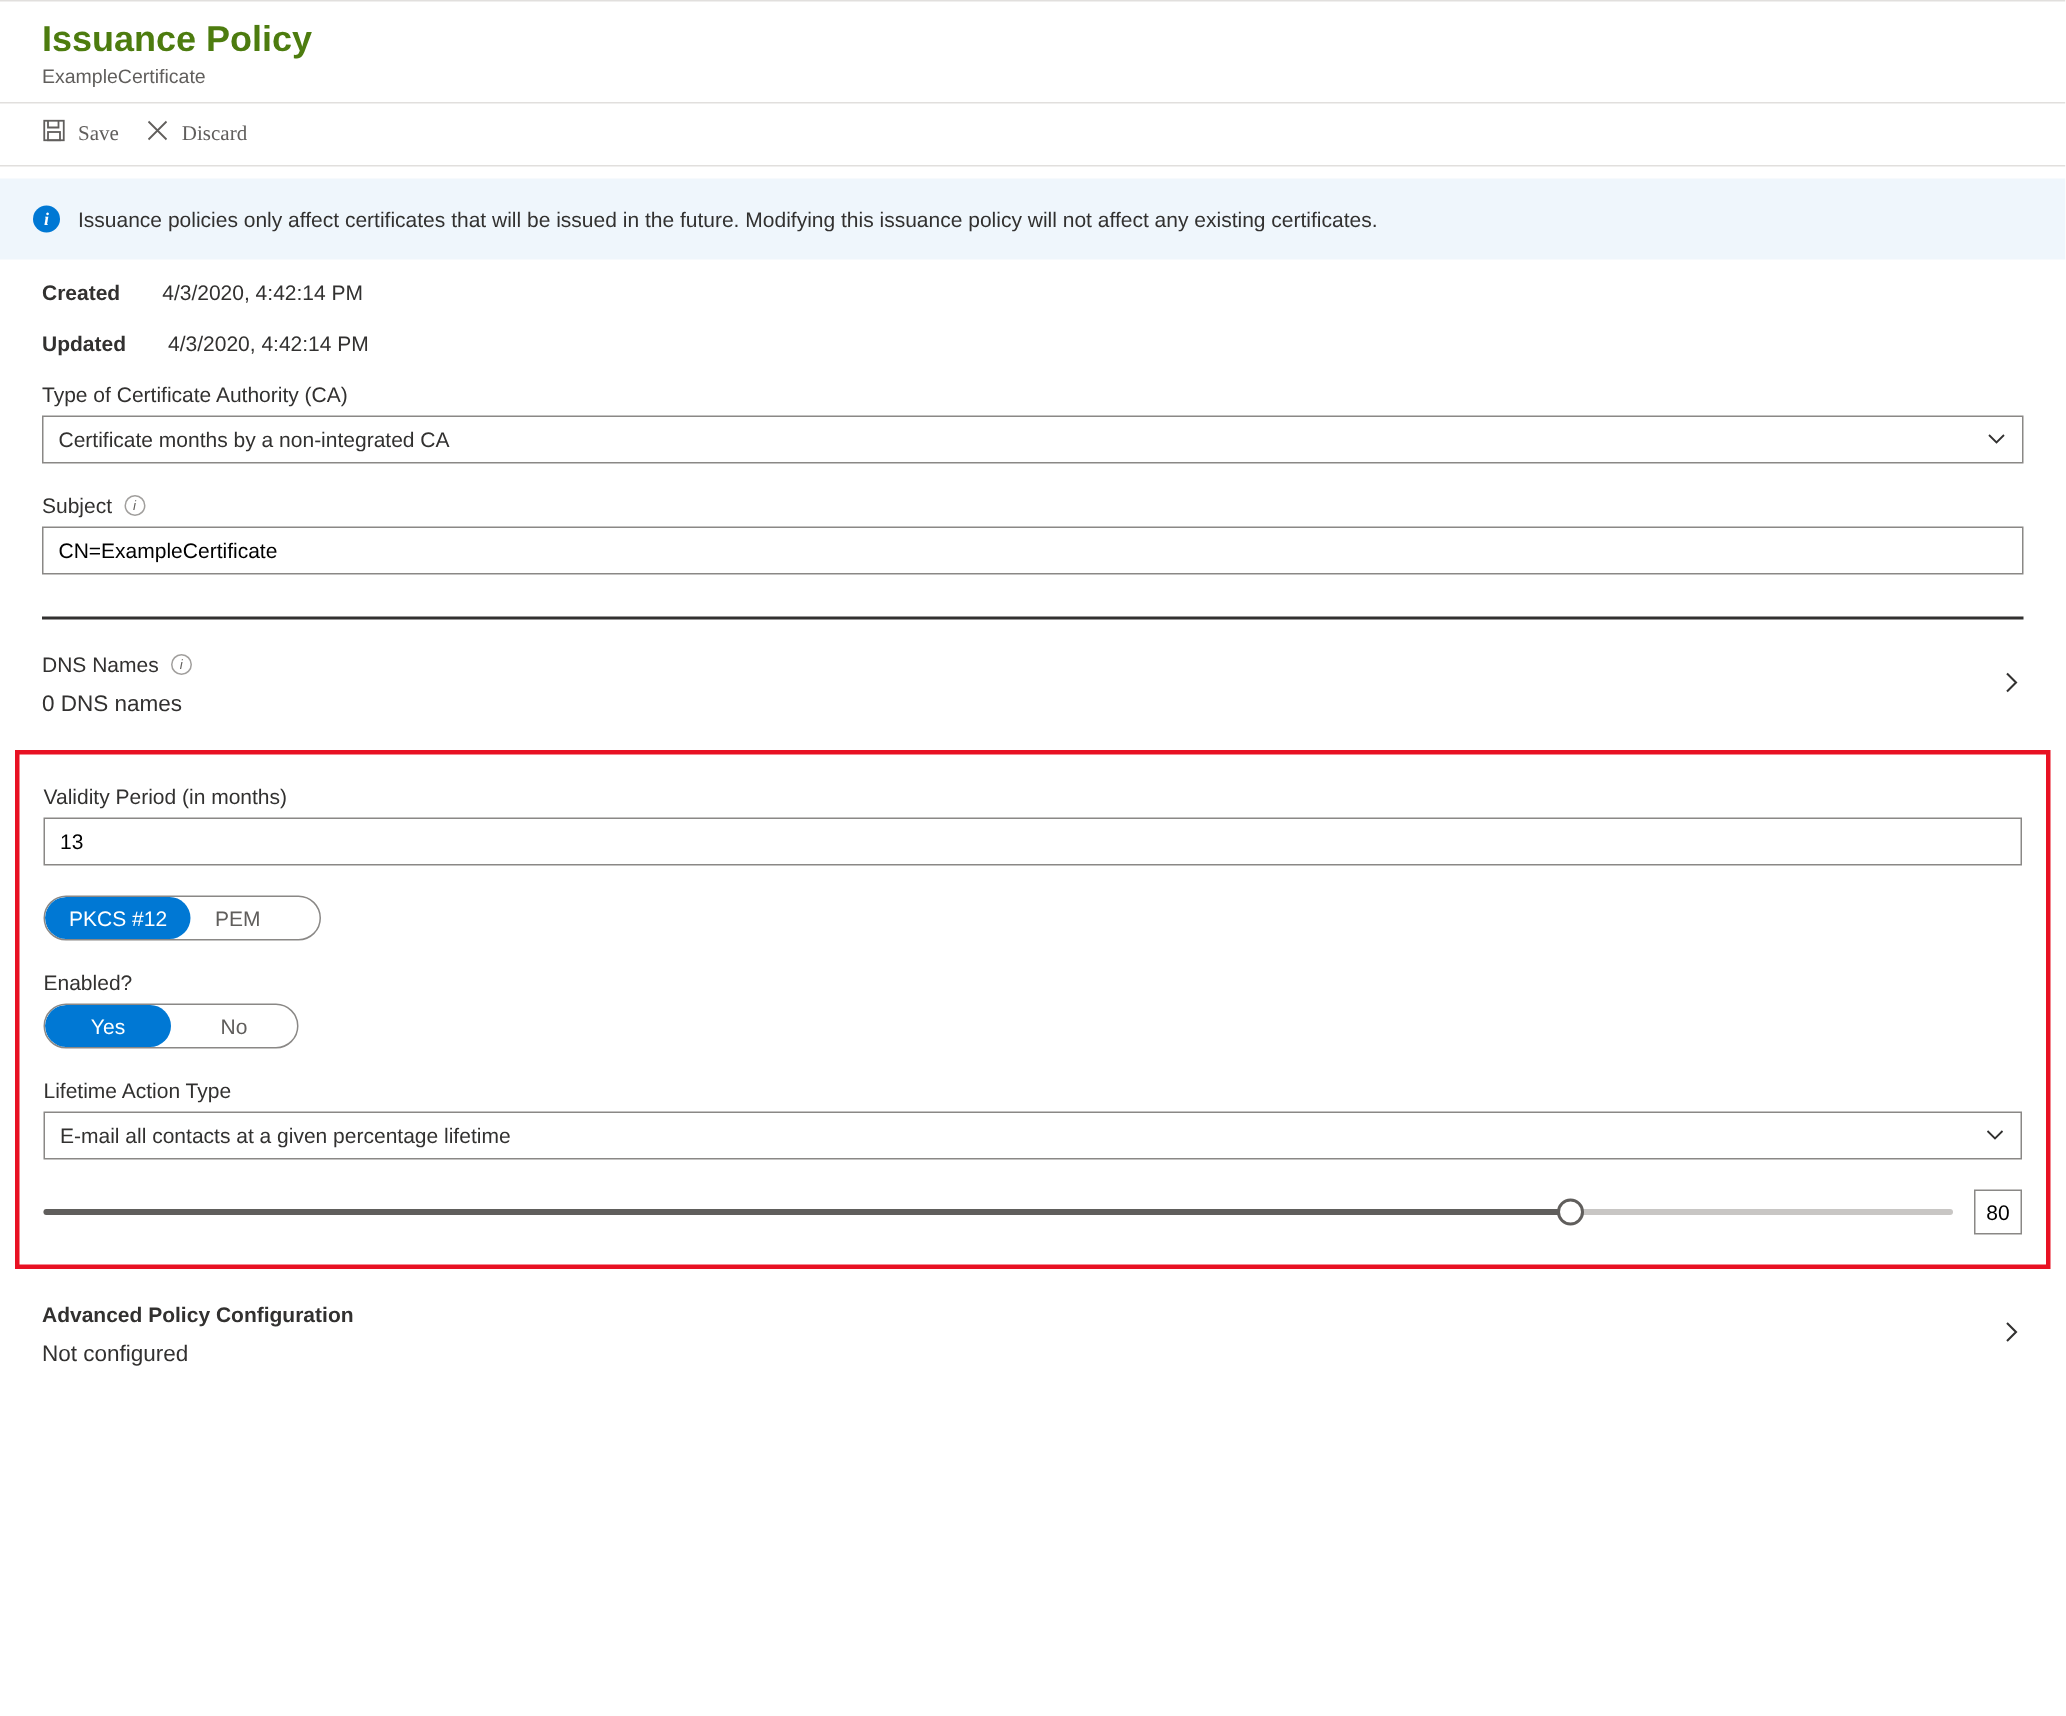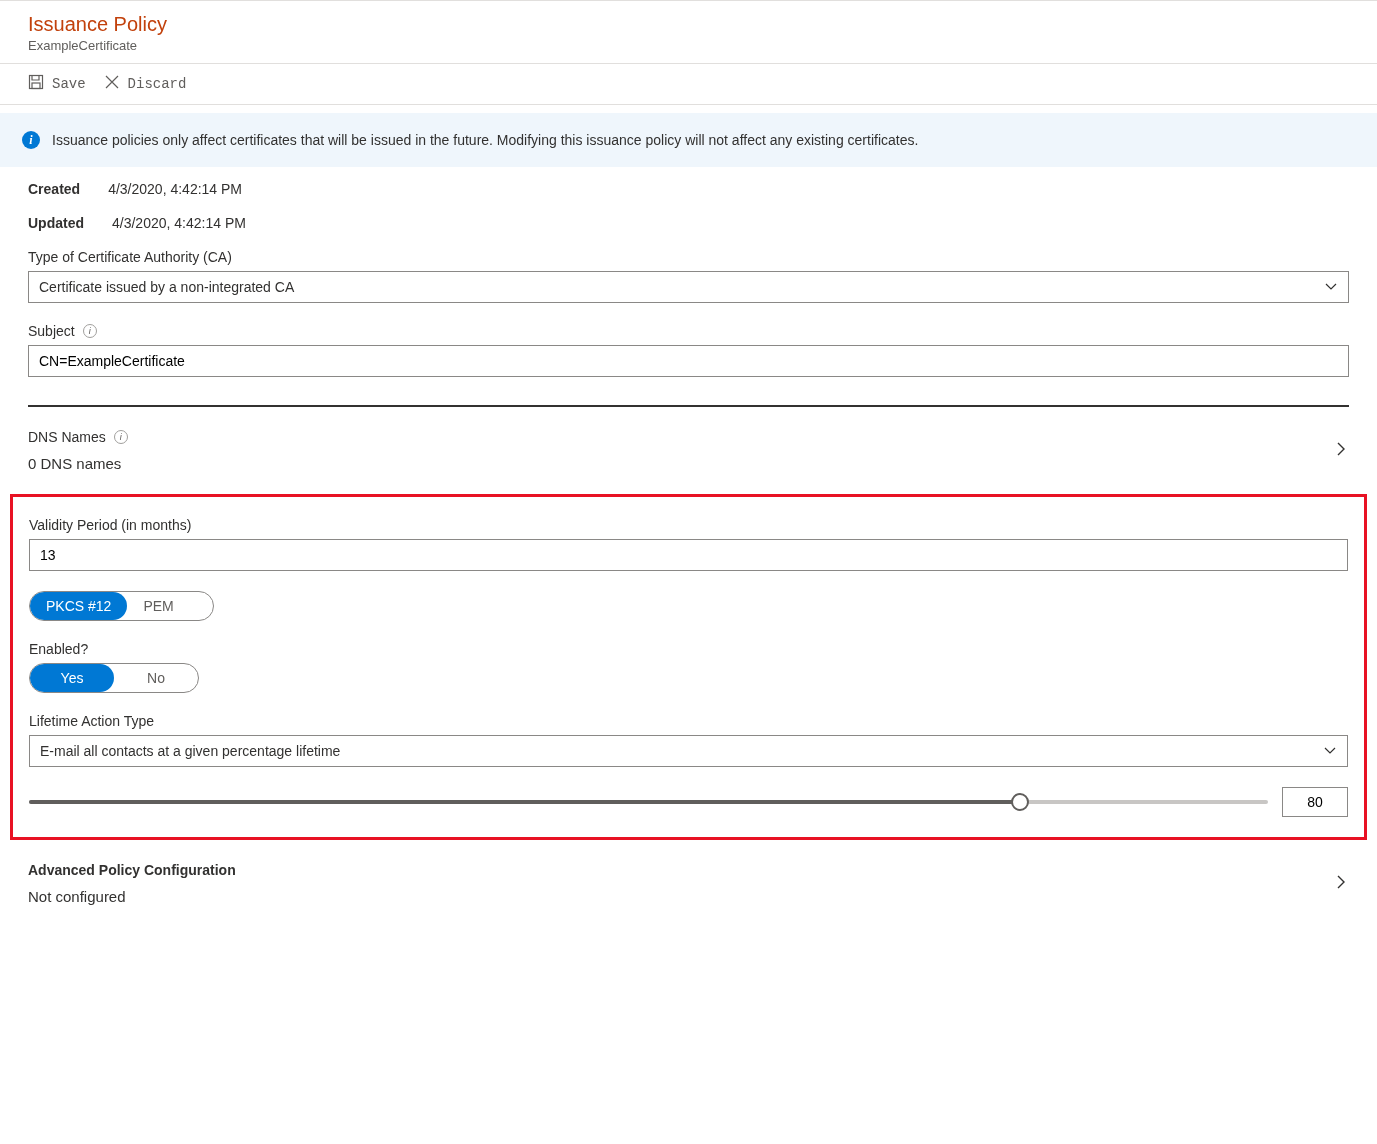--- a/index.html
+++ b/index.html
@@ -9,23 +9,23 @@
     color: #323130;
     background: #ffffff;
     width: 1377px;
   }
   .header {
     padding: 12px 28px 10px 28px;
     border-top: 1px solid #e1dfdd;
     border-bottom: 1px solid #e1dfdd;
   }
   .page-title {
-    font-size: 20px;
-    font-weight: 400;
-    color: #c2410c;
+    font-size: 24px;
+    font-weight: 700;
+    color: #4d7c0f;
   }
   .page-subtitle {
     font-size: 13px;
     color: #605e5c;
     margin-top: 2px;
   }
   .toolbar {
     display: flex;
     align-items: center;
     gap: 18px;
@@ -34,21 +34,21 @@
   }
   .toolbar-btn {
     display: flex;
     align-items: center;
     gap: 8px;
     color: #605e5c;
     background: none;
     border: none;
     font-size: 14px;
     cursor: pointer;
-    font-family: Liberation Mono, monospace;
+    font-family: Liberation Serif, serif;
   }
   .toolbar-btn svg { width: 16px; height: 16px; }
   .info-banner {
     display: flex;
     align-items: center;
     gap: 12px;
     padding: 18px 22px;
     background: #eff6fc;
     margin: 8px 0 14px 0;
   }
@@ -189,21 +189,21 @@
   .track-thumb {
     position: absolute;
     top: 50%;
     width: 18px; height: 18px;
     border: 2px solid #605e5c;
     background: #fff;
     border-radius: 50%;
     transform: translate(-50%, -50%);
   }
   .slider-value {
-    width: 66px;
+    width: 32px;
     height: 30px;
     border: 1px solid #8a8886;
     text-align: center;
     font-size: 14px;
     font-family: inherit;
   }
   .adv-section { margin-top: 18px; }
   .adv-title { font-weight: 600; margin-bottom: 10px; }
 </style>
 </head>
@@ -247,21 +247,21 @@
     <span class="meta-value">4/3/2020, 4:42:14 PM</span>
   </div>
   <div class="meta-row">
     <span class="meta-label">Updated</span>
     <span class="meta-value">4/3/2020, 4:42:14 PM</span>
   </div>
 
   <div class="field-group">
     <div class="field-label">Type of Certificate Authority (CA)</div>
     <div class="dropdown">
-      <span>Certificate issued by a non-integrated CA</span>
+      <span>Certificate months by a non-integrated CA</span>
       <span class="chevron">
         <svg viewBox="0 0 14 14" fill="none" stroke-width="1.2">
             <path d="M2 5 L7 10 L12 5"></path>
           </svg>
       </span>
     </div>
   </div>
 
   <div class="field-group">
     <div class="field-label">

